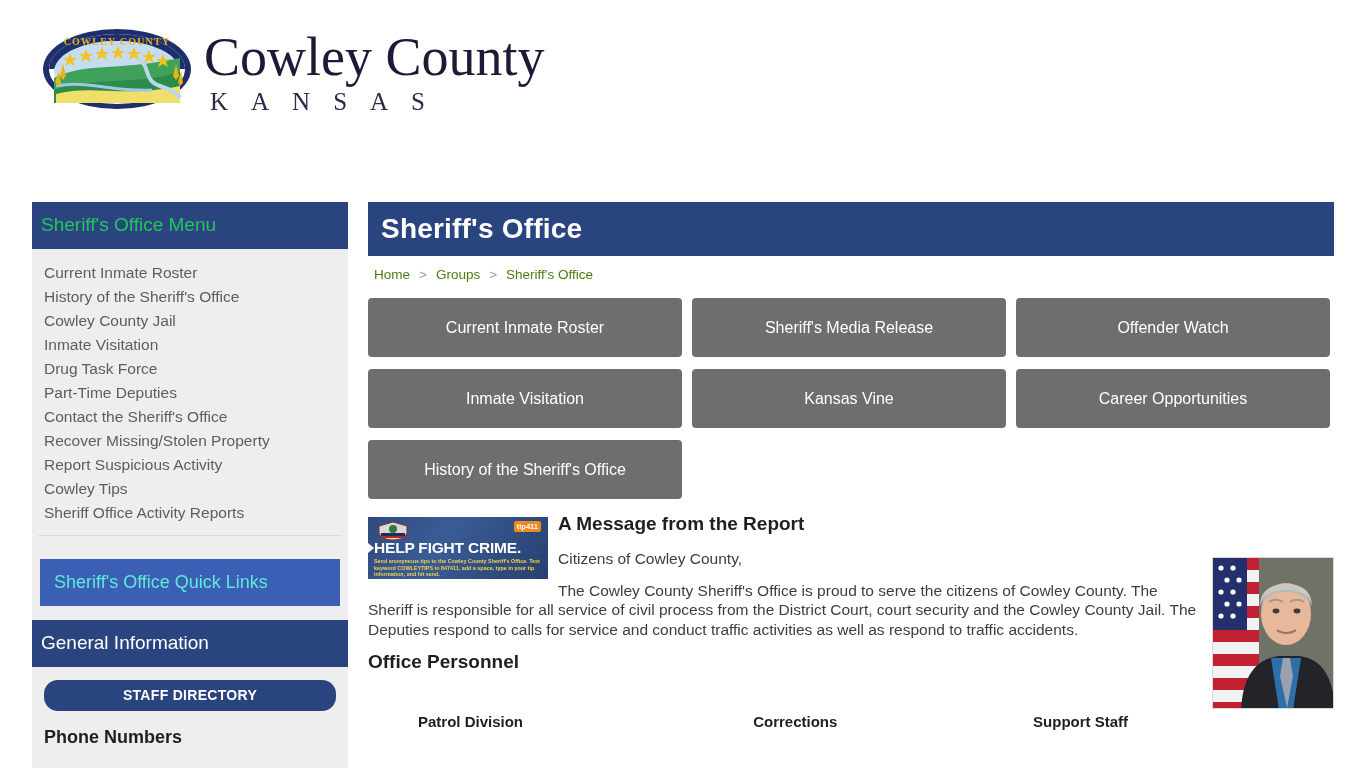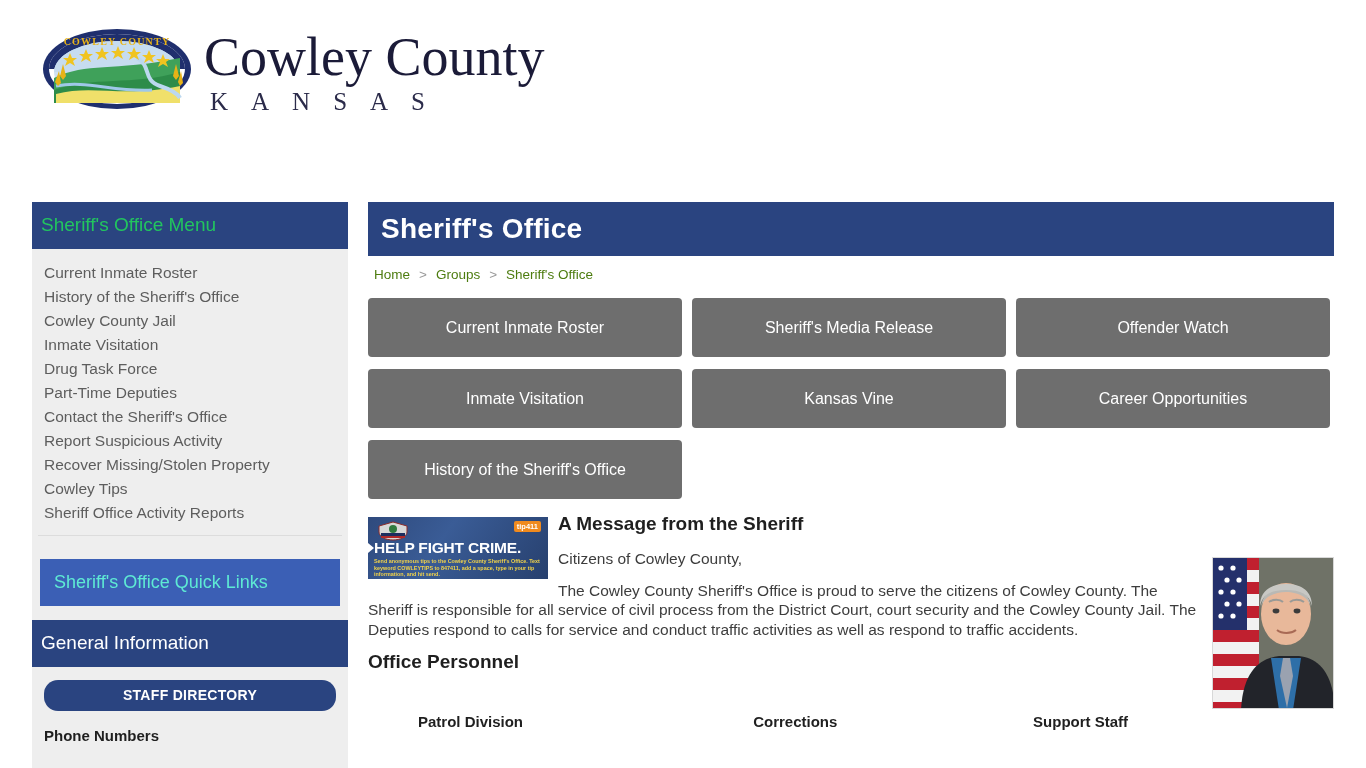--- a/index.html
+++ b/index.html
@@ -79,21 +79,21 @@
   .staff-dir-btn {
     display: block; margin: 13px 12px 0 12px;
     background: #2a4480; color: #ffffff;
     font-size: 14px; font-weight: 700; letter-spacing: .3px;
     text-align: center; border-radius: 14px;
     padding: 7px 0 8px 0; cursor: pointer; border: none; width: calc(100% - 24px);
     font-family: "Liberation Sans", sans-serif;
   }
   .phone-label {
     margin: 16px 0 0 12px;
-    font-size: 15px; font-weight: 700; color: #1f1f1f;
+    font-size: 18px; font-weight: 700; color: #1f1f1f;
   }
 
   
   .page-title-bar {
     background: #2a4480; color: #ffffff;
     height: 54px; display: flex; align-items: center;
     padding-left: 13px;
   }
   .page-title { font-size: 28px; font-weight: 700; letter-spacing: .2px; }
   .breadcrumb {
@@ -228,22 +228,22 @@
     </div>
 
     <div class="menu-list">
       <a class="menu-item">Current Inmate Roster</a>
       <a class="menu-item">History of the Sheriff's Office</a>
       <a class="menu-item">Cowley County Jail</a>
       <a class="menu-item">Inmate Visitation</a>
       <a class="menu-item">Drug Task Force</a>
       <a class="menu-item">Part-Time Deputies</a>
       <a class="menu-item">Contact the Sheriff's Office</a>
+      <a class="menu-item two-line">Recover Missing/Stolen Property</a>
       <a class="menu-item">Report Suspicious Activity</a>
-      <a class="menu-item two-line">Recover Missing/Stolen Property</a>
       <a class="menu-item">Cowley Tips</a>
       <a class="menu-item">Sheriff Office Activity Reports</a>
       <div class="menu-sep"></div>
     </div>
 
     <div class="quick-links-btn">
       <span>Sheriff's Office Quick Links</span>
     </div>
 
     <div class="gen-info-head">
@@ -332,21 +332,21 @@
             <rect x="5" y="12" width="24" height="5" fill="#1d2d5e"></rect>
             <rect x="5" y="15" width="24" height="2" fill="#b02a2a"></rect>
             <circle cx="17" cy="8" r="4" fill="#2f7a3f"></circle>
           </svg>
         </span>
         <span class="tip-arrow"></span>
         <div class="tip-head">HELP FIGHT CRIME.</div>
         <div class="tip-body">Send anonymous tips to the Cowley County Sheriff's Office.  Text keyword COWLEYTIPS to 847411, add a space, type in your tip information, and hit send.</div>
       </div>
 
-      <h2 class="msg-title">A Message from the Sheriff</h2>
+      <h2 class="msg-title">A Message from the Report</h2>
       <p class="msg-p">Citizens of Cowley County,</p>
       <p class="msg-p">The Cowley County Sheriff's Office is proud to serve the citizens of Cowley County.  The Sheriff is responsible for all service of civil process from the District Court, court security and the Cowley County Jail.  The Deputies respond to calls for service and conduct traffic activities as well as respond to traffic accidents.</p>
 
       <h2 class="personnel-title">Office Personnel</h2>
 
       <table class="personnel-table">
         <thead>
           <tr>
             <th class="col-a">Patrol Division</th>
             <th class="col-b">Corrections</th>

